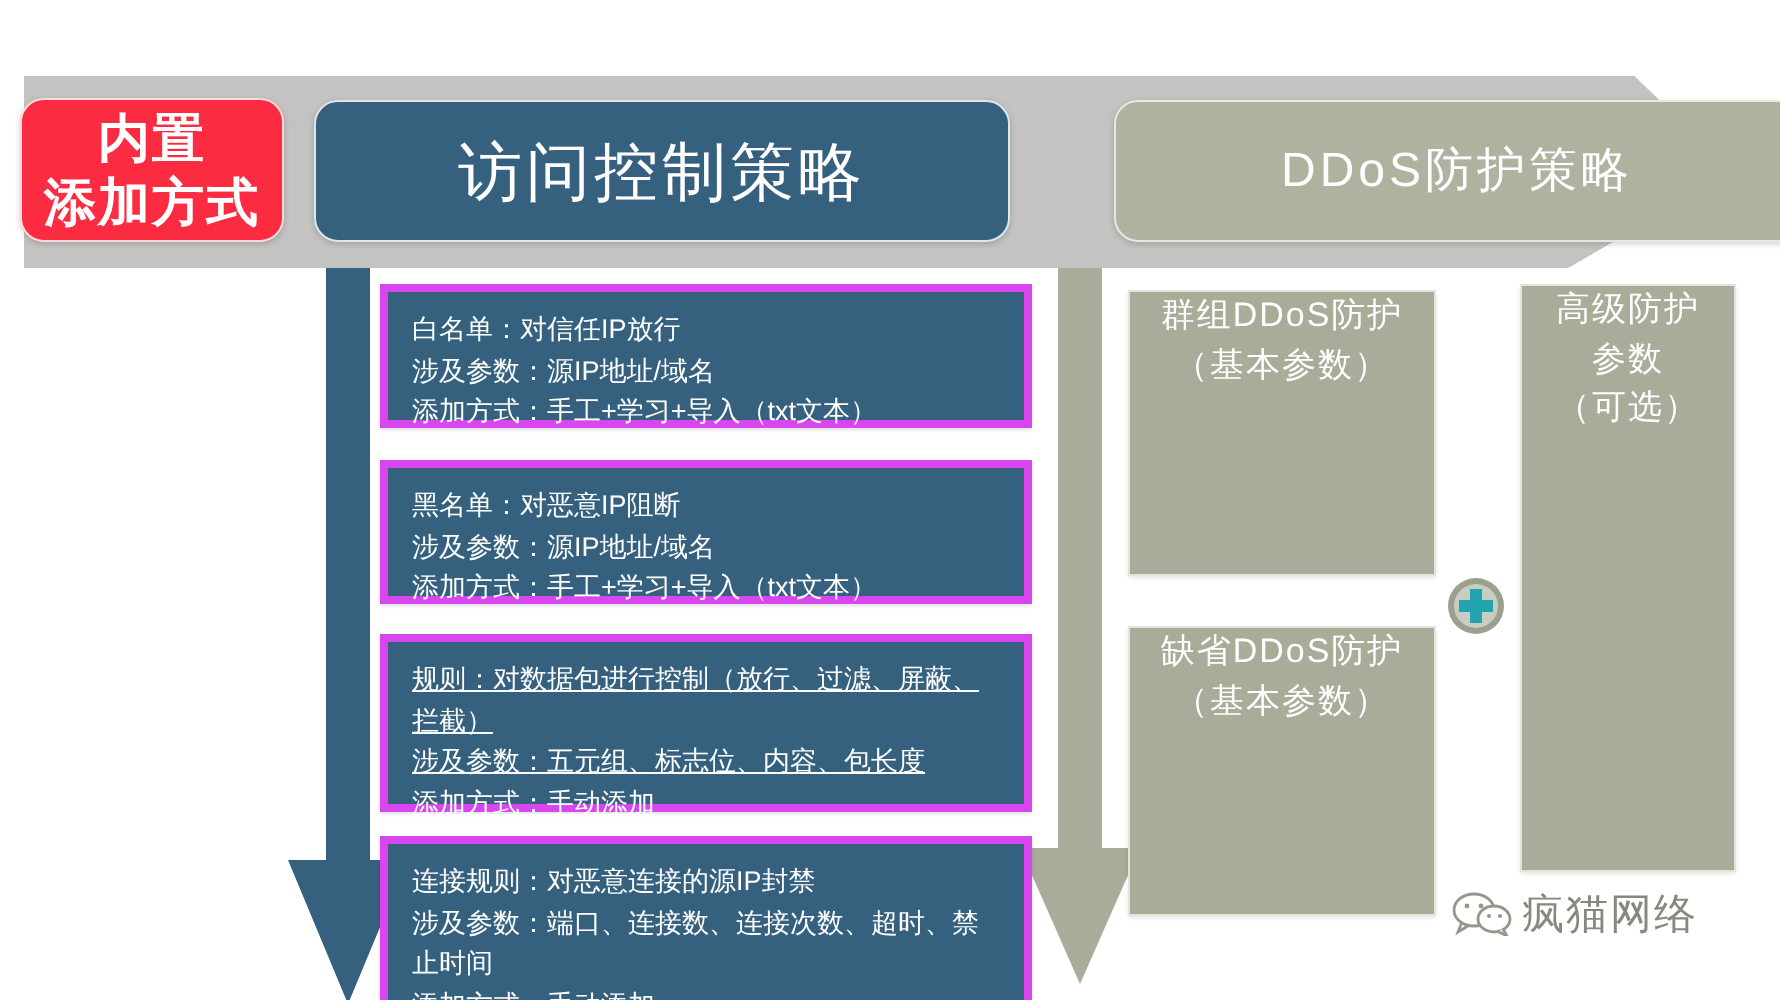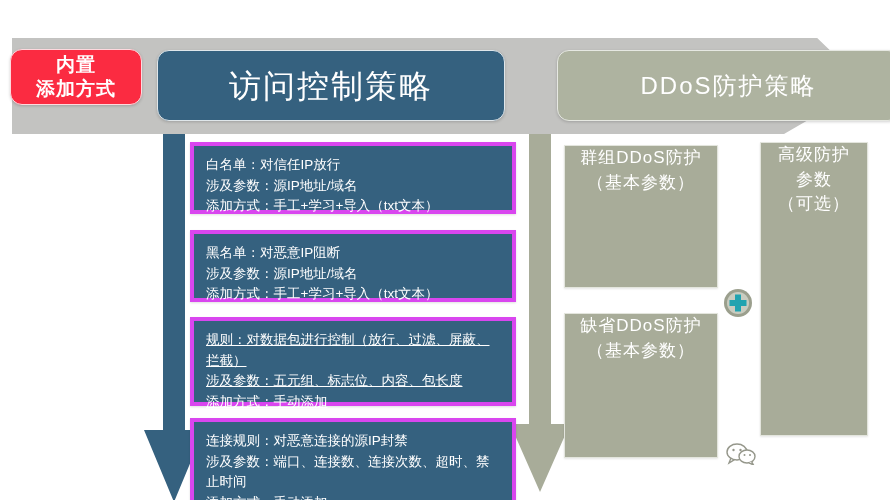--- a/index.html
+++ b/index.html
@@ -26,23 +26,23 @@
     position:absolute;
     border-radius:12px;
     display:flex;align-items:center;justify-content:center;
     text-align:center;
     color:#ffffff;
     box-shadow:0 1px 3px rgba(0,0,0,.18);
     box-sizing:border-box;
     line-height:1.25;
   }
   .pill-red{
-    left:10px;top:49px;width:132px;height:56px;
+    left:10px;top:49px;width:132px;height:72px;
     background:#fb2b41;
-    font-size:19px;font-weight:700;
+    font-size:26px;font-weight:700;
     letter-spacing:1px;
     border:1px solid #ffd9de;
   }
   .pill-blue{
     left:157px;top:50px;width:348px;height:71px;
     background:#35617f;
     font-size:32px;font-weight:400;
     letter-spacing:2px;
     border:1px solid #dfe6ea;
   }
@@ -221,15 +221,16 @@
         <ellipse cx="11" cy="9" rx="10" ry="8" fill="none" stroke="#8d8f82" stroke-width="1.4"></ellipse>
         <path d="M5,15 L3,20 L8.5,16.6" fill="none" stroke="#8d8f82" stroke-width="1.4"></path>
         <circle cx="7.5" cy="7" r="1.2" fill="#8d8f82"></circle>
         <circle cx="14.5" cy="7" r="1.2" fill="#8d8f82"></circle>
         <ellipse cx="21" cy="13.5" rx="8" ry="6.5" fill="#ffffff" stroke="#8d8f82" stroke-width="1.4"></ellipse>
         <path d="M25.5,18.5 L27.5,22 L23,19.8" fill="#ffffff" stroke="#8d8f82" stroke-width="1.4"></path>
         <circle cx="18.5" cy="12" r="1" fill="#8d8f82"></circle>
         <circle cx="24" cy="12" r="1" fill="#8d8f82"></circle>
       </svg>
     </span>
+    <span class="wm-text">疯猫网络</span>
   </div>
 
 </div>
 
 </body></html>

